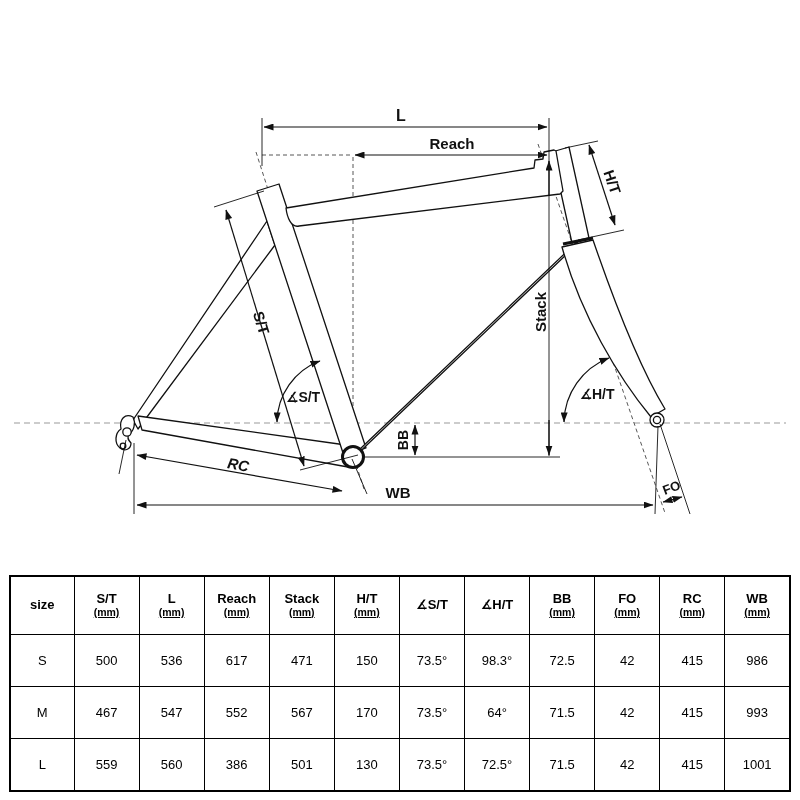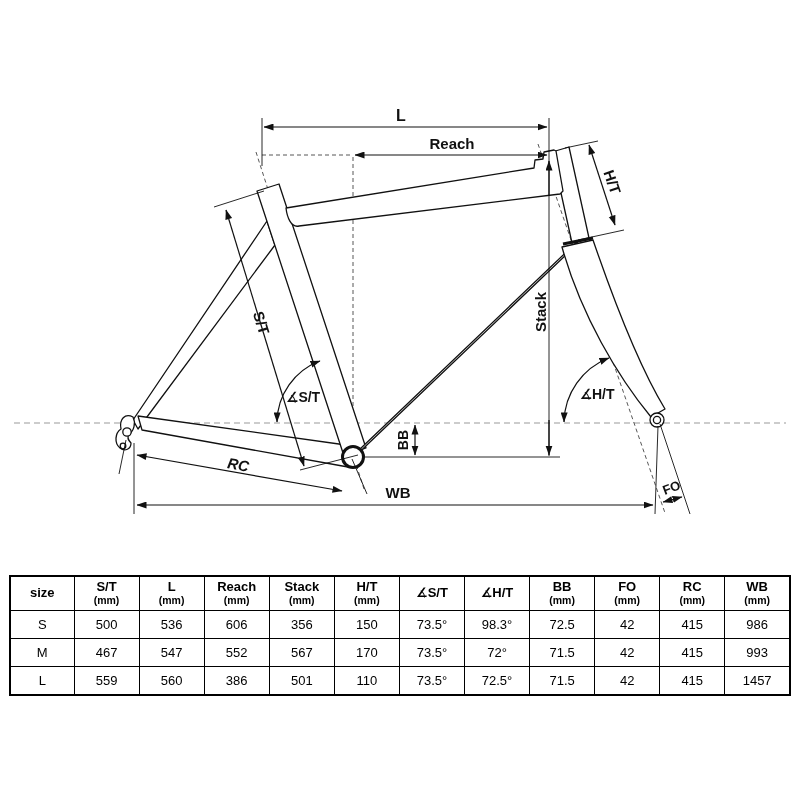--- a/index.html
+++ b/index.html
@@ -4,23 +4,23 @@
 <style>
   html,body{margin:0;padding:0;background:#fff;}
   body{width:800px;height:800px;font-family:"Liberation Sans","DejaVu Sans",sans-serif;position:relative;}
   .stage{position:absolute;top:0;left:0;width:800px;height:800px;background:#fff;}
   svg{position:absolute;top:0;left:0;}
   svg text{fill:#111;font-family:"Liberation Sans","DejaVu Sans",sans-serif;font-weight:bold;}
   .geo-table-wrap{position:absolute;top:575px;left:9px;width:782px;}
   table.geo-table{border-collapse:collapse;table-layout:fixed;width:782px;background:#fff;
     border:2px solid #000;font-family:"Liberation Sans","DejaVu Sans",sans-serif;}
   table.geo-table th,table.geo-table td{border:1px solid #000;text-align:center;vertical-align:middle;
-    padding:0;color:#000;}
+    padding:12px;color:#000;}
   table.geo-table th{height:33px;font-size:13px;font-weight:bold;line-height:1.12;}
-  table.geo-table th .unit{display:block;font-size:10.5px;font-weight:bold;}
+  table.geo-table th .unit{display:block;font-size:10.5px;font-weight:bold;text-decoration:underline;}
   table.geo-table td{height:27px;font-size:13px;font-weight:normal;}
   col.c-size{width:64px;}
 </style>
 </head>
 <body>
 
 <div class="stage">
 
   <svg width="800" height="560" viewBox="0 0 800 560">
     <defs>
@@ -132,55 +132,55 @@
           <th><span>FO</span><span class="unit">(mm)</span></th>
           <th><span>RC</span><span class="unit">(mm)</span></th>
           <th><span>WB</span><span class="unit">(mm)</span></th>
         </tr>
       </thead>
       <tbody>
         <tr>
           <td>S</td>
           <td>500</td>
           <td>536</td>
-          <td>606</td>
-          <td>356</td>
+          <td>617</td>
+          <td>471</td>
           <td>150</td>
           <td>73.5°</td>
           <td>98.3°</td>
           <td>72.5</td>
           <td>42</td>
           <td>415</td>
           <td>986</td>
         </tr>
         <tr>
           <td>M</td>
           <td>467</td>
           <td>547</td>
           <td>552</td>
           <td>567</td>
           <td>170</td>
           <td>73.5°</td>
-          <td>72°</td>
+          <td>64°</td>
           <td>71.5</td>
           <td>42</td>
           <td>415</td>
           <td>993</td>
         </tr>
         <tr>
           <td>L</td>
           <td>559</td>
           <td>560</td>
           <td>386</td>
           <td>501</td>
-          <td>110</td>
+          <td>130</td>
           <td>73.5°</td>
           <td>72.5°</td>
           <td>71.5</td>
           <td>42</td>
           <td>415</td>
-          <td>1457</td>
+          <td>1001</td>
         </tr>
       </tbody>
     </table>
   </div>
 
 </div>
 
 </body></html>

